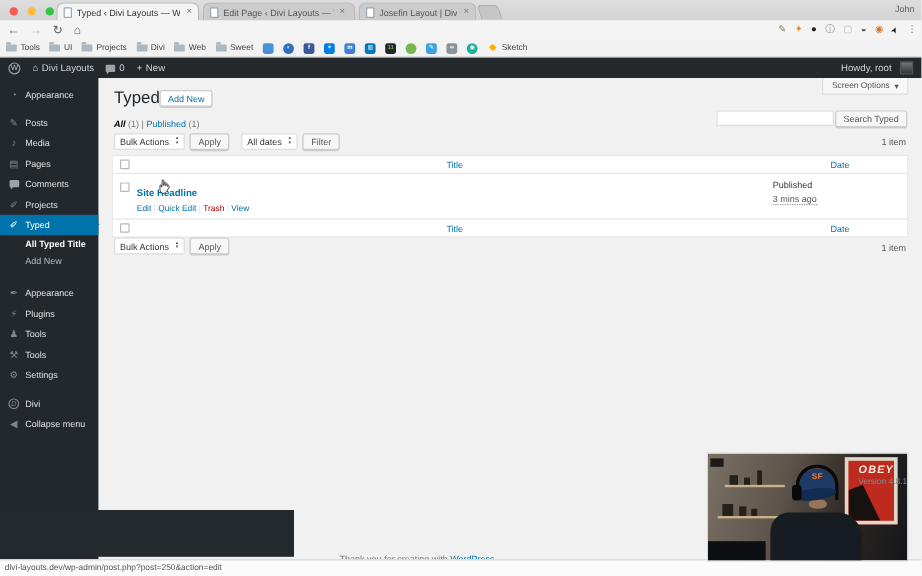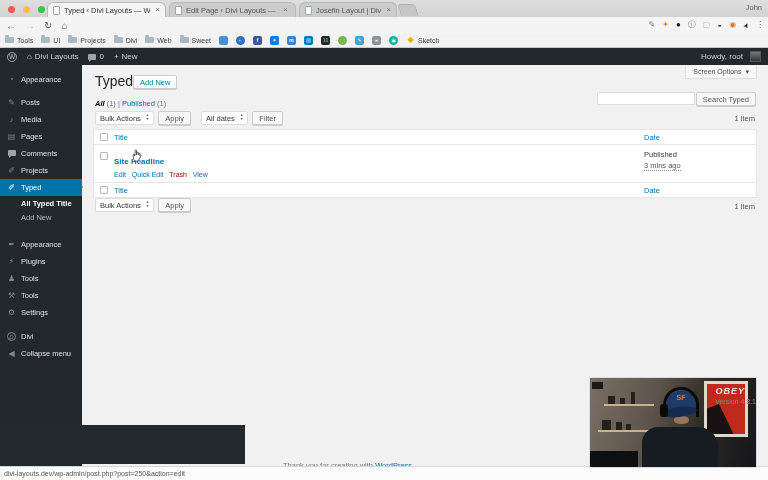--- a/index.html
+++ b/index.html
@@ -92,21 +92,21 @@
   .select { display:flex; align-items:center; background:#fff; border:1px solid #ddd; border-radius:2px; height:14px; font-size:7.5px; color:#32373c; padding:0 4px; gap:5px; }
   .updown { display:flex; flex-direction:column; font-size:3.5px; color:#555; line-height:1.1; }
   .updown::before { content:"▲"; } .updown::after { content:"▼"; }
   .itemcount { position:absolute; right:13px; font-size:7.5px; color:#555; }
   .ic-top { top:49px; } .ic-bottom { top:137px; }
 
   .list-table { position:absolute; left:11px; top:64px; width:664px; background:#fff; border:1px solid #e5e5e5; }
   .trow { display:flex; align-items:center; }
   .thead { height:15px; border-bottom:1px solid #e5e5e5; font-size:7.5px; }
   .tfoot { height:15px; border-top:1px solid #e5e5e5; font-size:7.5px; }
-  .thead .col, .tfoot .col { color:#0073aa; }
+  .thead .col, .tfoot .col { color:#0073aa;text-align:center; }
   .cbcell { width:20px; padding-left:6px; flex:none; }
   .cb { width:8px; height:8px; border:1px solid #b4b9be; border-radius:1px; background:#fff; display:block; }
   .titlecell { flex:1; }
   .datecell { width:112px; flex:none; font-size:7.5px; }
   .tbody { padding:5px 0 4px 0; align-items:flex-start; }
   .rowtitle { font-size:8px; font-weight:bold; color:#0073aa; text-decoration:none; }
   .rowactions { margin-top:3px; font-size:7px; color:#ddd; }
   .rowactions a { color:#0073aa; text-decoration:none; }
   .rowactions a.trash { color:#a00; }
   .datecell .status { color:#32373c; font-size:7.5px; }

